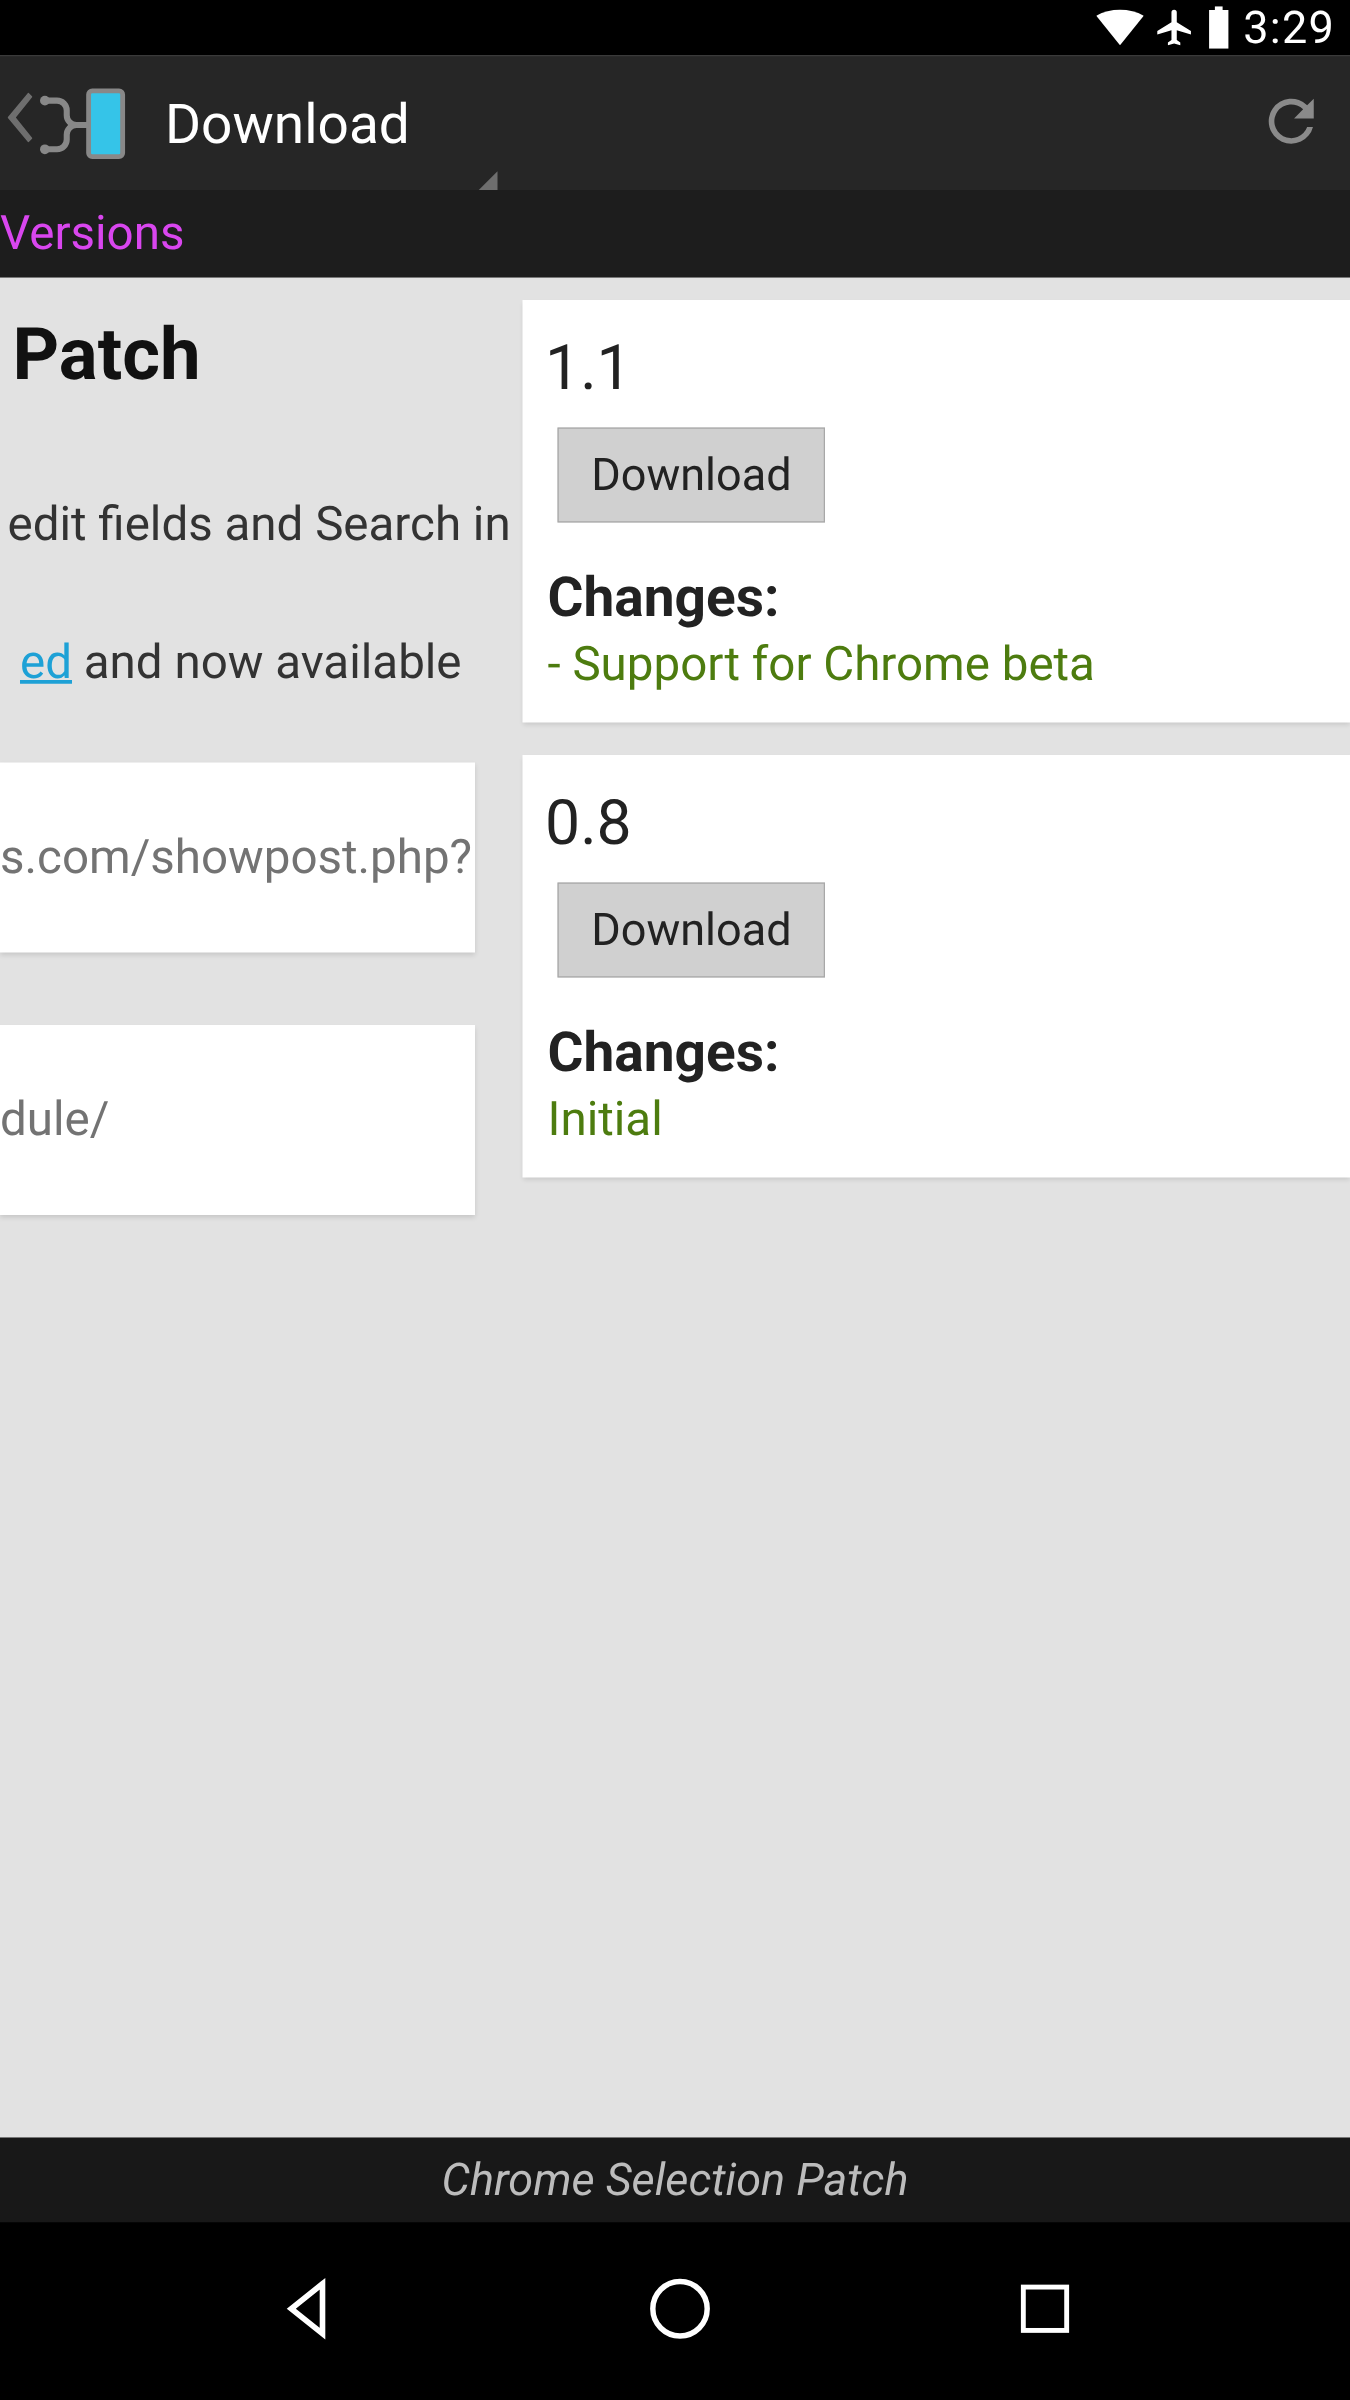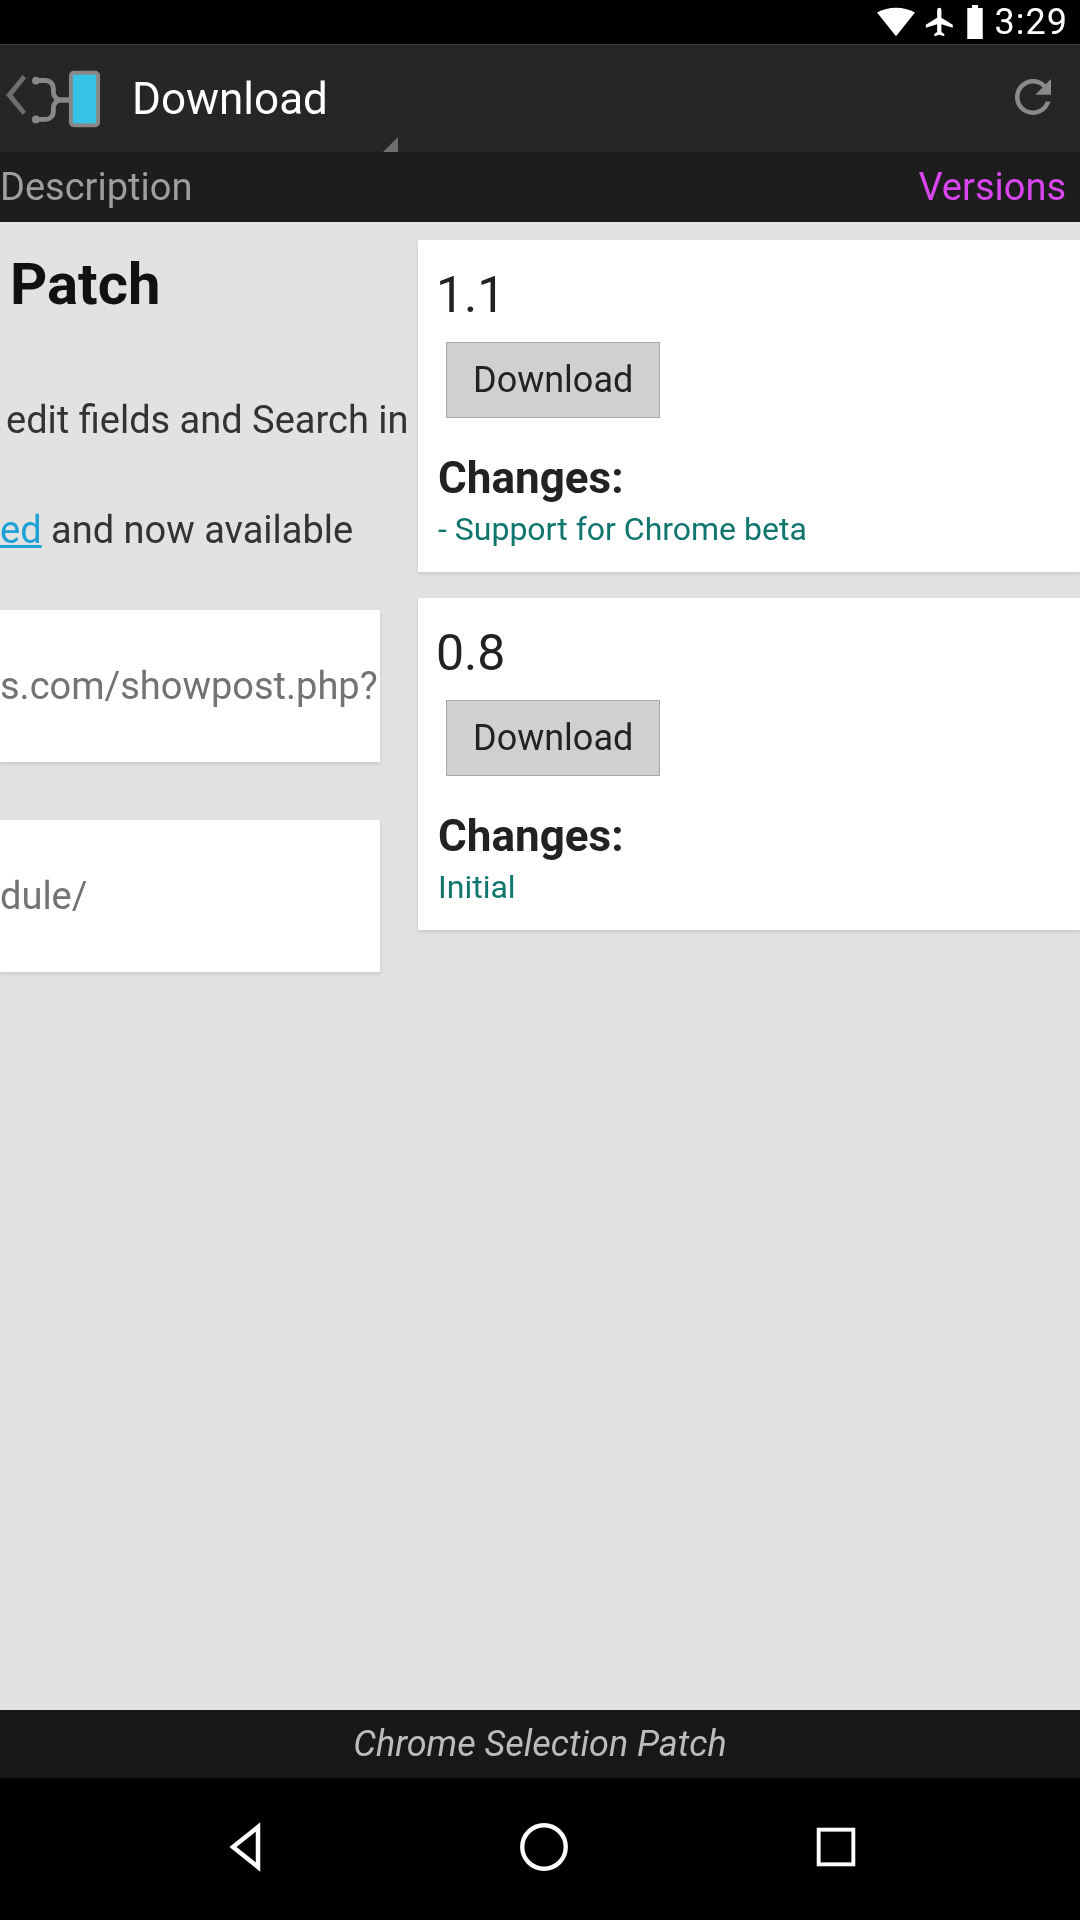--- a/index.html
+++ b/index.html
@@ -100,21 +100,21 @@
   }
   .desc-line1 {
     font-size: 38px;
     color: #333;
     padding: 80px 0 0 6px;
     white-space: nowrap;
   }
   .desc-line2 {
     font-size: 38px;
     color: #333;
-    padding: 66px 0 0 0;
+    padding: 66px 0 0 16px;
     white-space: nowrap;
   }
   .link-frag { color:#1ea1d6; text-decoration: underline; }
   .card-desc {
     background: #fff;
     margin-top: 58px;
     margin-bottom: 22px;
     padding: 54px 10px 54px 0;
     font-size: 38px;
     color:#737373;
@@ -148,22 +148,22 @@
     color: #222;
     margin-bottom: 34px;
     margin-left: 8px;
   }
   .changes-label {
     font-size: 44px;
     font-weight: 700;
     color: #222;
   }
   .changes-text {
-    font-size: 32px;
-    color: #0f766e;
+    font-size: 38px;
+    color: #4d7c0f;
     margin-top: 6px;
   }
   
   .module-footer {
     height: 68px;
     background: #181818;
     color: #bcbcbc;
     font-style: italic;
     font-size: 36px;
     display:flex;
@@ -226,21 +226,20 @@
     </div>
     <span class="flex-spacer"></span>
     <span class="refresh-icon">
       <svg width="54" height="54" viewBox="0 0 24 24">
           <path fill="#8a8a8a" d="M17.65 6.35A8 8 0 1 0 19.73 14h-2.08a6 6 0 1 1-1.42-6.24L13 11h7V4l-2.35 2.35z"></path>
         </svg>
     </span>
   </div>
 
   <div class="tabs">
-    <span class="tab-left">Description</span>
     <span class="tab-right">Versions</span>
   </div>
 
   <div class="content">
 
     <div class="desc-col">
       <div class="desc-title">Patch</div>
       <div class="desc-line1"> edit fields and Search in</div>
       <div class="desc-line2">
         <span class="link-frag">ed</span><span> and now available</span>

